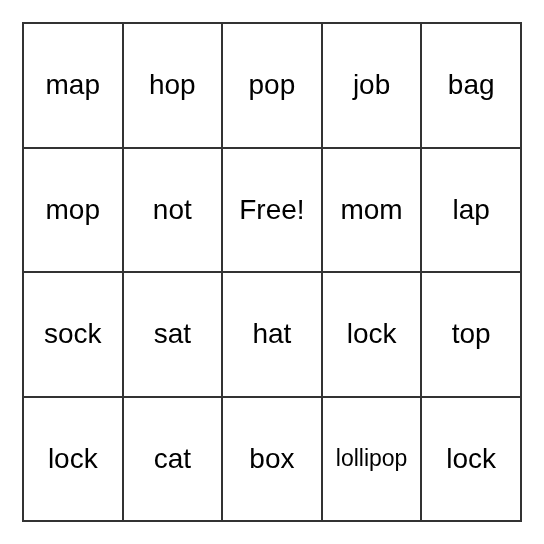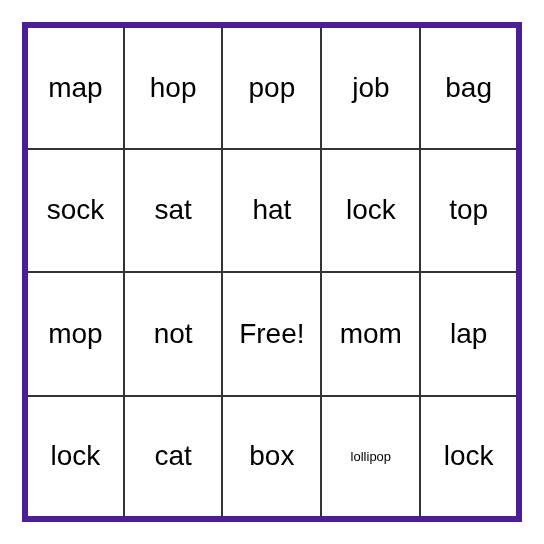--- a/index.html
+++ b/index.html
@@ -12,65 +12,65 @@
       width: 544px;
       height: 544px;
       background: #ffffff;
       display: flex;
       align-items: center;
       justify-content: center;
       font-family: Arial, sans-serif;
     }
 
     .bingo-board {
-      border: 6px solid #4c1d95;
+      border: 2px solid #4c1d95;
       border-collapse: collapse;
       width: 500px;
       height: 500px;
     }
 
     .bingo-board td {
       border: 2px solid #333;
       text-align: center;
       vertical-align: middle;
       font-size: 28px;
       font-family: Arial, sans-serif;
       width: 100px;
       height: 100px;
     }
 
     .bingo-board td.lollipop {
-      font-size: 13px;
+      font-size: 23px;
     }
   </style>
 </head>
 <body>
 
 <table class="bingo-board">
 <tbody>
       <tr>
         <td>map</td>
         <td>hop</td>
         <td>pop</td>
         <td>job</td>
         <td>bag</td>
       </tr>
       <tr>
+        <td>mop</td>
+        <td>not</td>
+        <td>Free!</td>
+        <td>mom</td>
+        <td>lap</td>
+      </tr>
+      <tr>
         <td>sock</td>
         <td>sat</td>
         <td>hat</td>
         <td>lock</td>
         <td>top</td>
-      </tr>
-      <tr>
-        <td>mop</td>
-        <td>not</td>
-        <td>Free!</td>
-        <td>mom</td>
-        <td>lap</td>
       </tr>
       <tr>
         <td>lock</td>
         <td>cat</td>
         <td>box</td>
         <td class="lollipop">lollipop</td>
         <td>lock</td>
       </tr>
     </tbody>
   </table>

